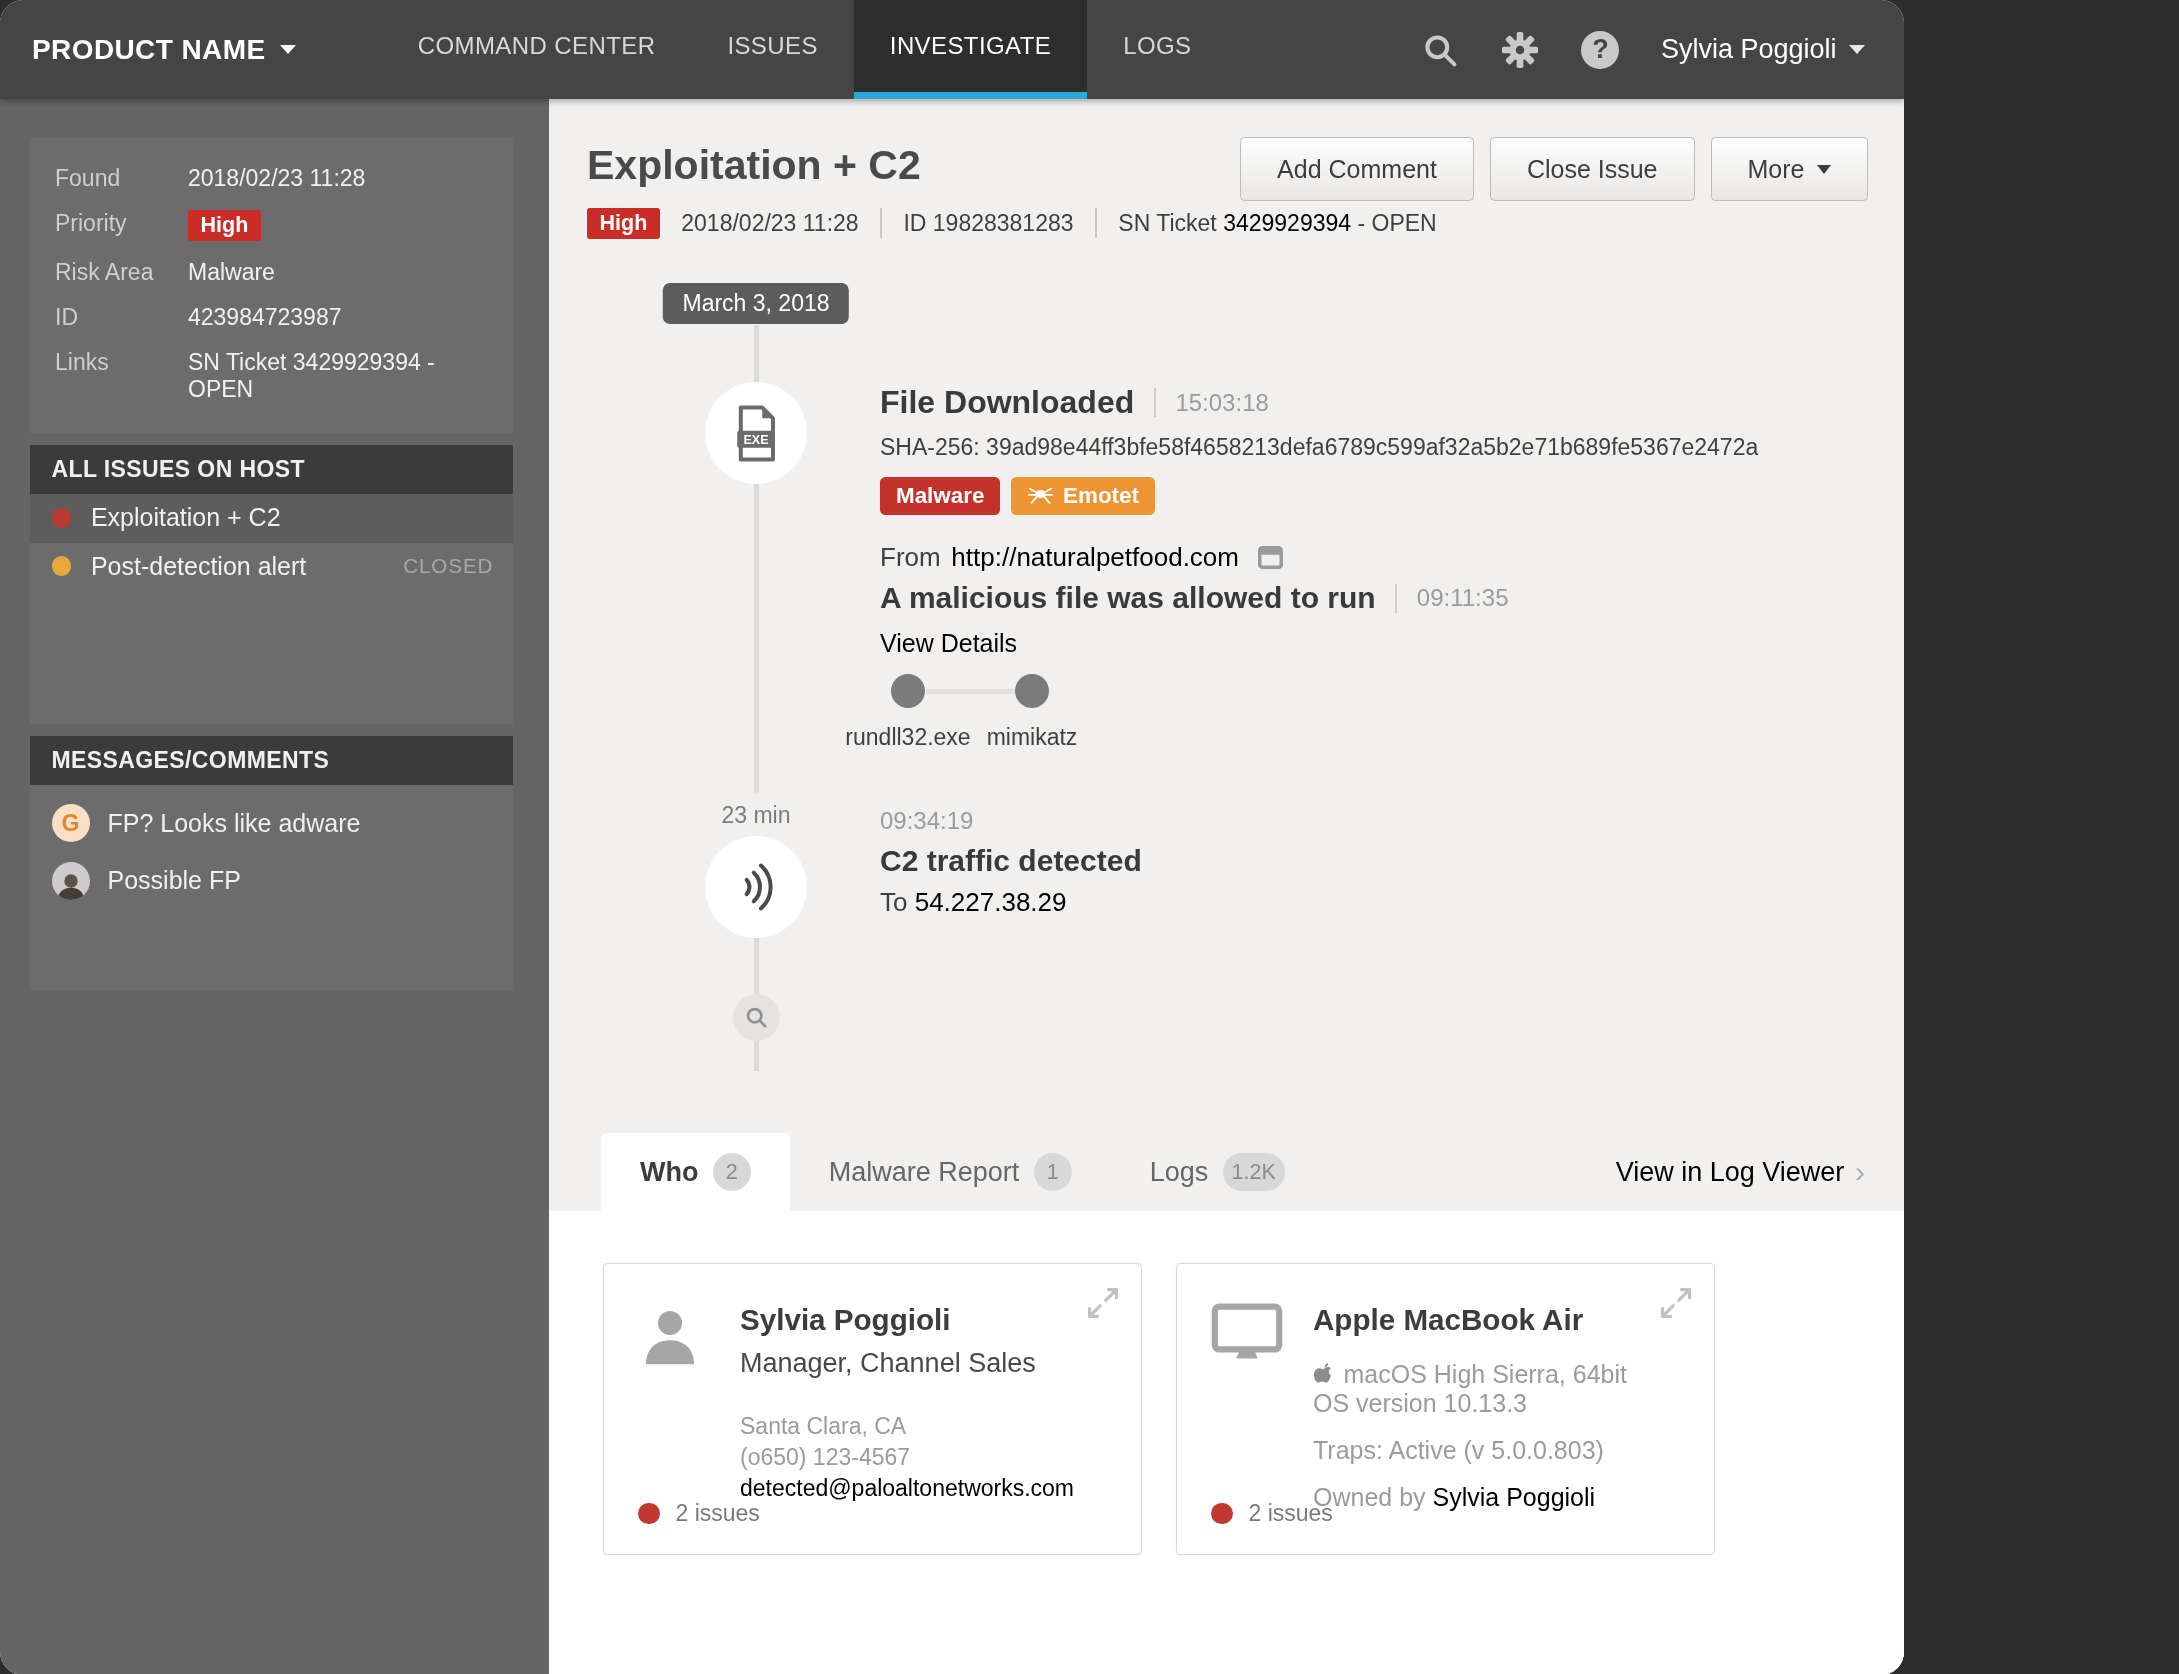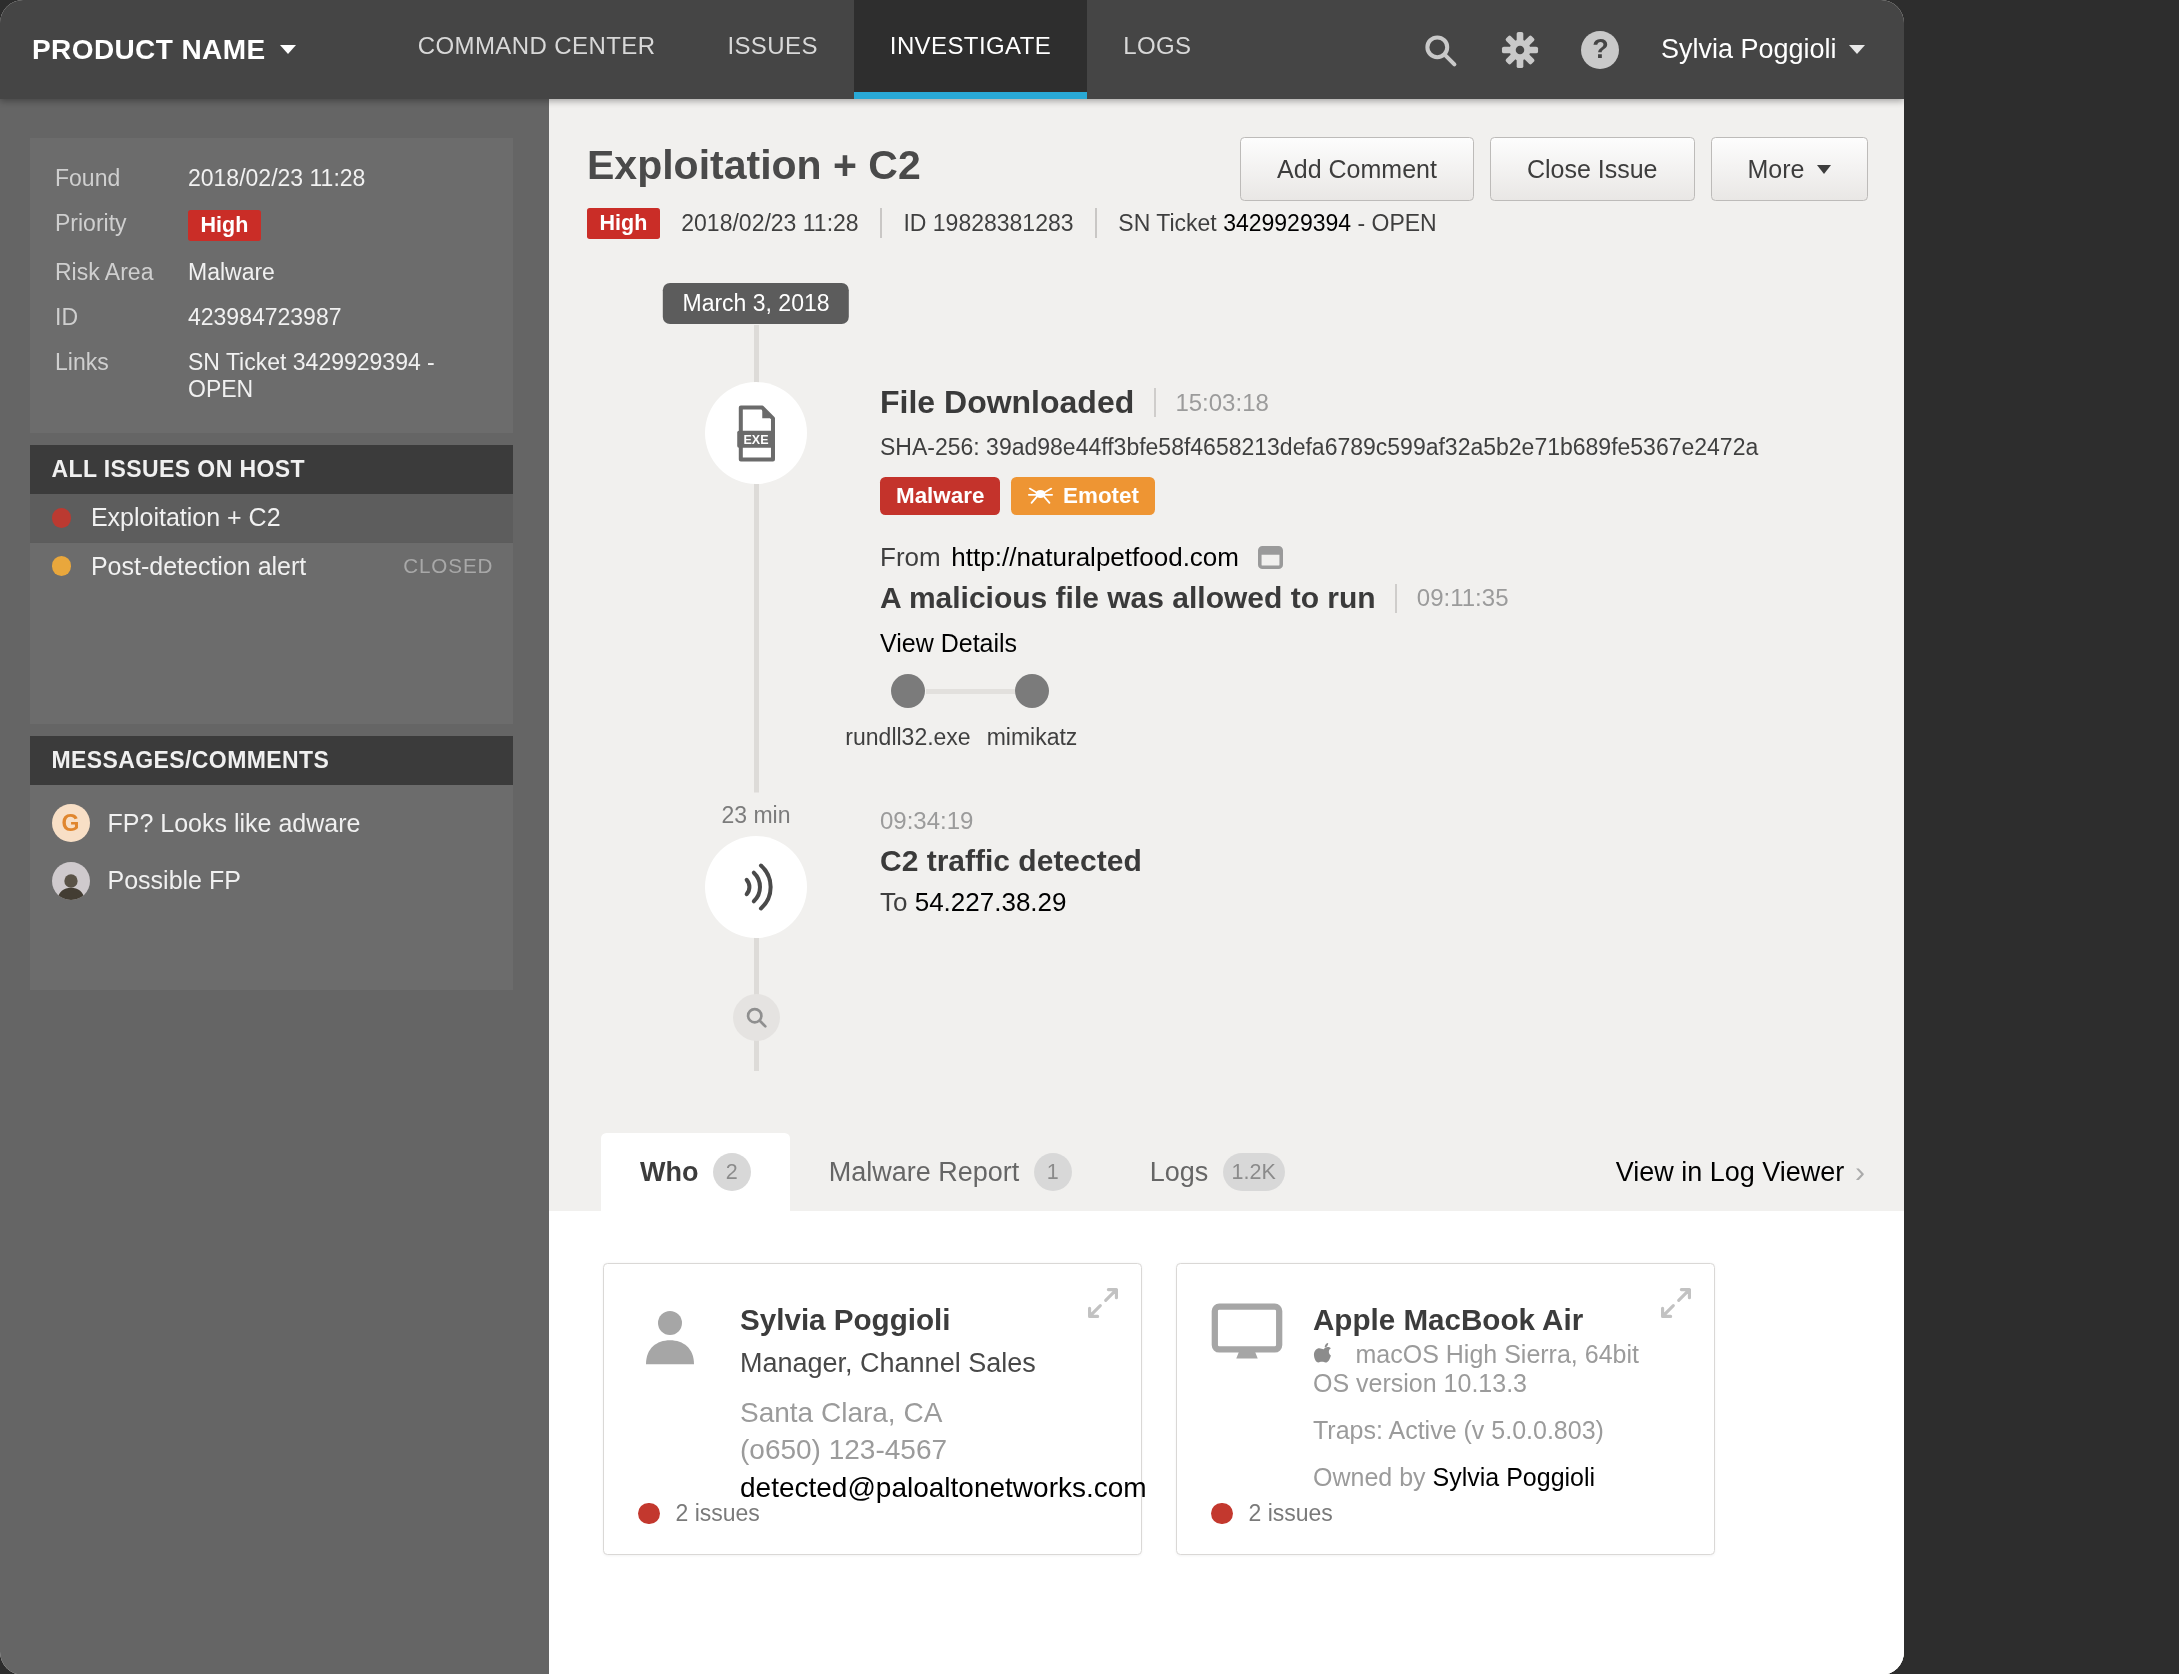--- a/index.html
+++ b/index.html
@@ -115,23 +115,23 @@
   
   .content { position:absolute; top:1112px; left:0; right:0; bottom:0; background:#fff; }
   .cards { display:flex; gap:34px; padding:52px 0 0 54px; }
   .card { position:relative; width:539px; height:292px; background:#fff; border:1.8px solid #dad8d6; border-radius:4.5px;
           box-shadow:0 0.9px 2.7px rgba(0,0,0,.05); }
   .card-head { display:flex; padding:39px 32px 0 34px; }
   .card-icon { flex:none; width:72px; }
   .card-col { margin-left:30px; }
   .card-name { font-size:29.6px; font-weight:bold; color:#3c3c3c; }
   .card-role { margin-top:10.7px; font-size:27px; color:#484848; }
-  .card-gray { margin-top:15px; font-size:28px; color:#9b9b9b; line-height:1.35; }
+  .card-gray { margin-top:32px; font-size:23px; color:#9b9b9b; line-height:1.35; }
   .card-line { font-size:25px; color:#9b9b9b; }
-  .os-line { display:flex; align-items:center; gap:21px; margin-top:3px; }
+  .os-line { display:flex; align-items:center; gap:9px; margin-top:23px; }
   .traps-line { margin-top:18px; }
   .owned-line { margin-top:18px; }
   .card-footer { position:absolute; left:34px; bottom:27px; display:flex; align-items:center; gap:16px; }
   .dot-issues { width:21.5px; height:21.5px; border-radius:50%; background:#c3382e; }
   .issues-text { font-size:23px; color:#7a7a7a; }
   .expand { position:absolute; top:21.5px; right:21.5px; width:34px; height:34px; cursor:pointer; }
 </style>
 </head>
 <body>
 

